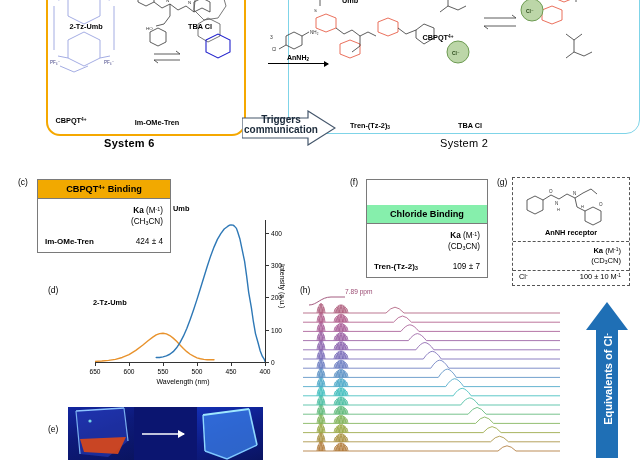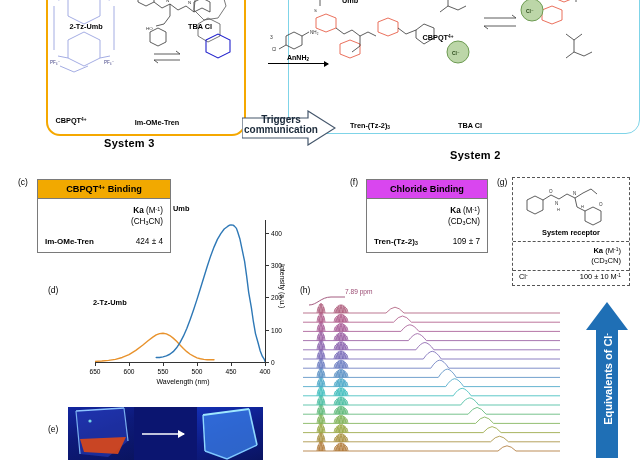--- a/index.html
+++ b/index.html
@@ -8,21 +8,21 @@
   .abs{position:absolute;}
   sub{font-size:.65em;vertical-align:-.25em;}
   sup{font-size:.65em;vertical-align:.45em;}
 
   
   #sys1-box{left:46px;top:-54px;width:196px;height:186px;
             border:2.4px solid #F5A800;border-radius:14px;background:transparent;}
   #sys2-box{left:288px;top:-54px;width:350px;height:186px;
             border:1.6px solid #7FD4E8;border-radius:14px;background:transparent;}
   #sys1-label{left:104px;top:137px;font-size:11px;font-weight:bold;letter-spacing:.3px;}
-  #sys2-label{left:450px;top:137px;font-size:11px;font-weight:bold;letter-spacing:.3px;margin-top:12px;}
+  #sys2-label{left:440px;top:137px;font-size:11px;font-weight:normal;letter-spacing:.3px;}
 
   .mol-lbl{font-size:7.3px;font-weight:bold;text-align:center;}
 
   
   #trigger{left:242px;top:110px;width:94px;height:36px;}
   #trigger .txt{position:absolute;left:0;top:5px;width:78px;text-align:center;
                 font-size:10px;font-weight:bold;line-height:10px;color:#1b2a3a;}
 
   
   #annh2{left:268px;top:30px;width:60px;}
@@ -39,21 +39,21 @@
   .tbl .hd{font-size:9.2px;font-weight:bold;text-align:center;padding:4px 0;
            border-bottom:1px solid #7a7a7a;}
   .tbl .bd{padding:5px 7px 6px 7px;font-size:8px;}
   .tbl .ka{text-align:right;font-size:8.2px;line-height:11px;}
   .tbl .row{display:flex;justify-content:space-between;align-items:baseline;margin-top:7px;}
   .tbl .row .nm{font-weight:bold;font-size:8px;}
   .tbl .row .vl{font-size:8.2px;}
   #tbl-c{left:37px;top:179px;width:132px;}
   #tbl-c .hd{background:#F2A900;}
   #tbl-f{left:366px;top:179px;width:120px;}
-  #tbl-f .hd{background:#d946ef;}
+  #tbl-f .hd{background:#86efac;margin-top:25px;}
 
   
   #box-g{left:512px;top:177px;width:116px;border:1px dashed #555;background:#fff;}
   #box-g .gmol{height:50px;position:relative;}
   #box-g .gname{font-size:7.4px;font-weight:bold;text-align:center;padding-bottom:4px;}
   #box-g .gdiv{border-top:1px dashed #555;}
   #box-g .gka{text-align:right;font-size:7.6px;line-height:10px;padding:3px 8px 2px 0;}
   #box-g .grow{display:flex;justify-content:space-between;font-size:7.4px;padding:1px 8px 4px 6px;}
 
   
@@ -84,21 +84,21 @@
   #eqarrow .txt{position:absolute;left:0;top:0;width:158px;height:42px;
       font-size:11px;font-weight:bold;color:#fff;text-align:center;line-height:42px;
       transform:rotate(-90deg);transform-origin:0 0;margin-top:158px;}
 </style>
 </head>
 <body>
 
 <div class="abs" id="sys1-box"></div>
 <div class="abs" id="sys2-box"></div>
 
-<div class="abs" id="sys1-label">System 3</div>
+<div class="abs" id="sys1-label">System 6</div>
 <div class="abs" id="sys2-label">System 2</div>
 
 <svg class="abs" style="left:46px;top:-56px;" width="200" height="190" viewBox="0 0 200 190">
   <g stroke="#333" fill="none" stroke-width="0.8">
 
     <path d="M55 2 L66 2 L71 9 L66 16 L55 16 L50 9 Z" stroke="#e07070"></path>
     <path d="M66 16 L72 22 M72 22 L68 28"></path>
     <circle cx="62" cy="36" r="8"></circle>
     <path d="M55 32 L50 28 M69 32 L74 28"></path>
 
@@ -349,21 +349,21 @@
         <path d="M70 15 L78 11 L84 16"></path>
       </g>
       <text x="36" y="15" font-size="4.6" fill="#333">O</text>
       <text x="42" y="27" font-size="4.6" fill="#333">N</text>
       <text x="44" y="33" font-size="4" fill="#333">H</text>
       <text x="60" y="17" font-size="4.6" fill="#333">N</text>
       <text x="68" y="30" font-size="4" fill="#333">H</text>
       <text x="86" y="28" font-size="4.6" fill="#333">O</text>
     </svg>
   </div>
-  <div class="gname">System receptor</div>
+  <div class="gname">AnNH receptor</div>
   <div class="gdiv"></div>
   <div class="gka">
     <b>Ka</b> (M<sup>-1</sup>)<br>(CD<sub>3</sub>CN)
   </div>
   <div class="gdiv"></div>
   <div class="grow">
     <span>Cl<sup>-</sup></span>
     <span>100 ± 10 M<sup>-1</sup></span>
   </div>
 </div>

